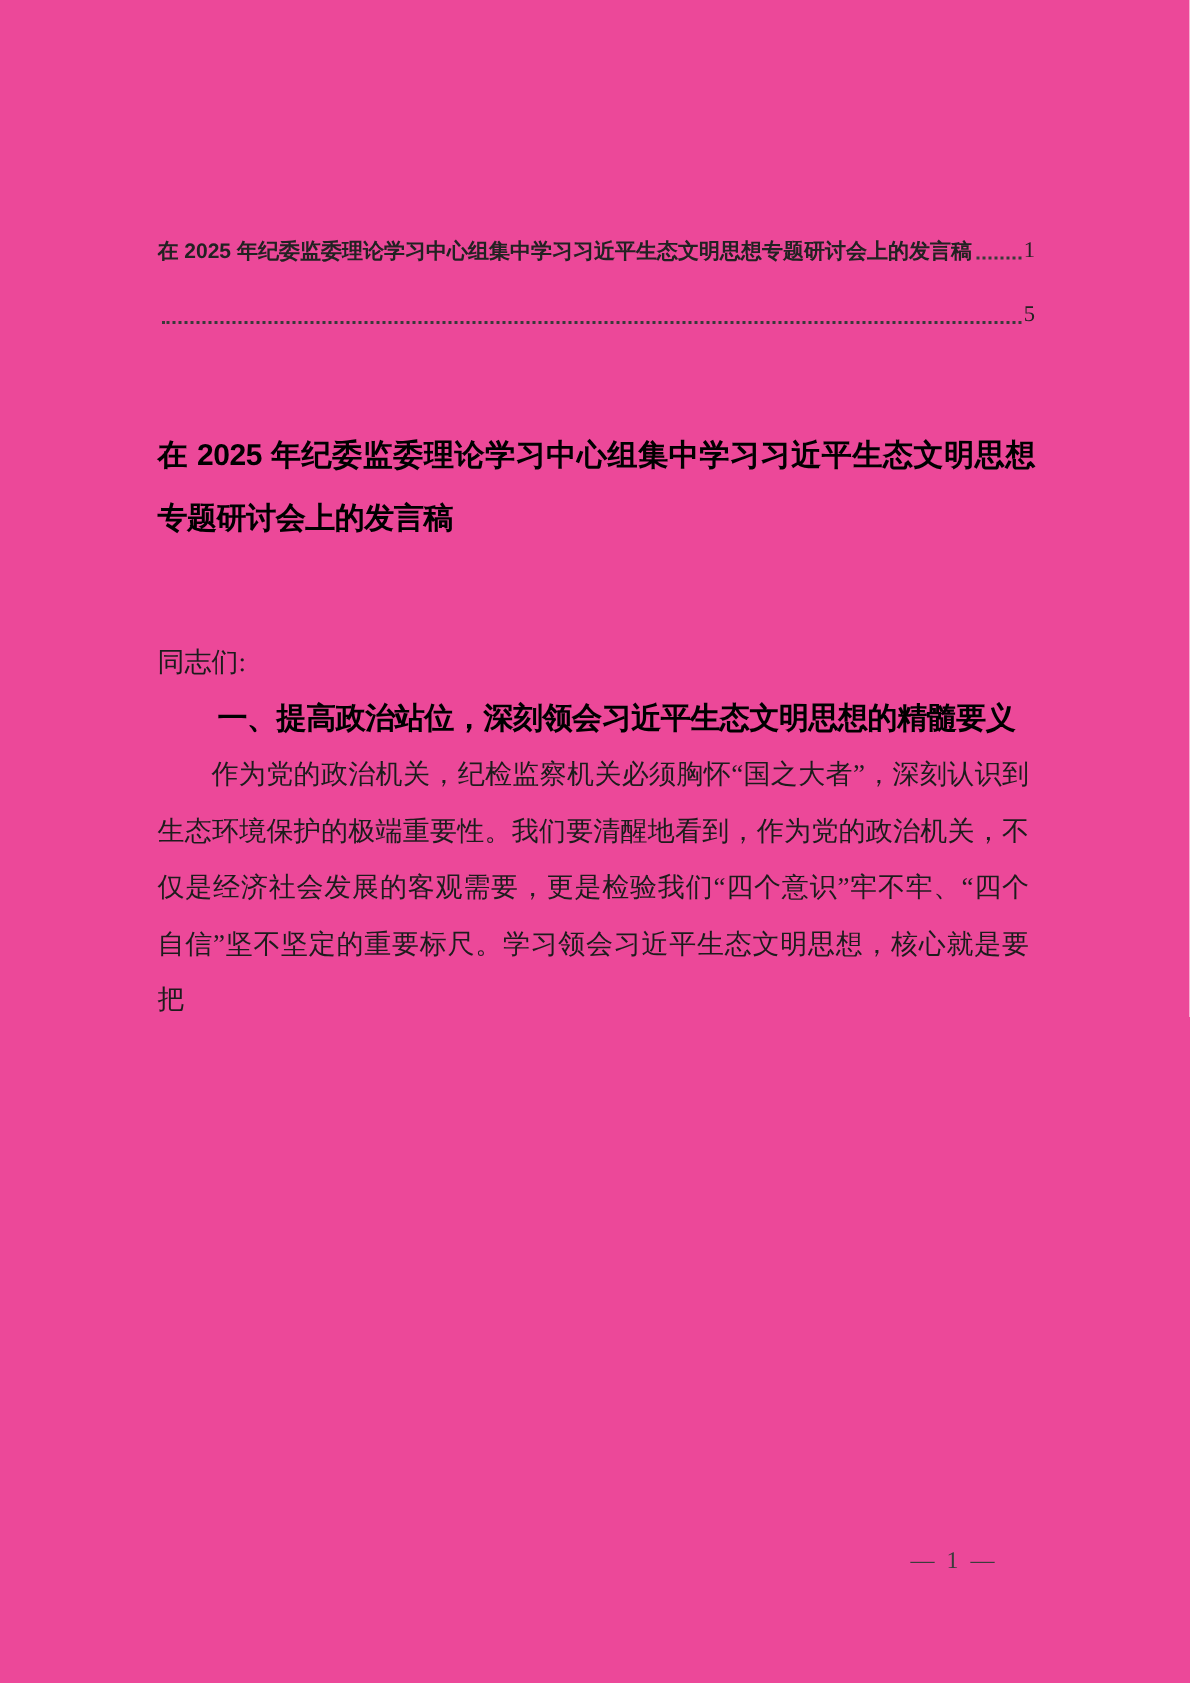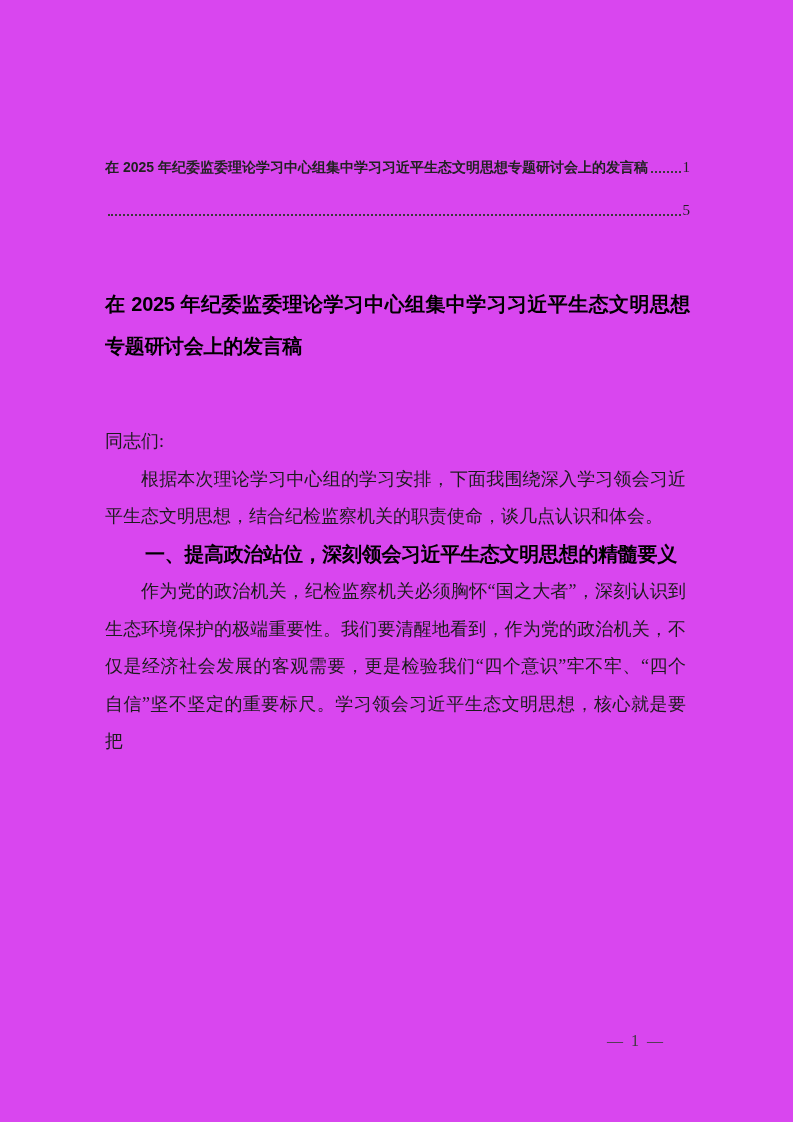--- a/index.html
+++ b/index.html
@@ -1,21 +1,21 @@
 <!DOCTYPE html>
 <html><head>
 <meta charset="utf-8">
 <style>
   * { margin: 0; padding: 0; box-sizing: border-box; }
   html, body { background: #ffffff; }
   .page {
     position: relative;
     width: 793px;
     height: 1122px;
-    background: #d946ef;
+    background: #ec4899;
     overflow: hidden;
     color: #1c1c1c;
   }
   
   .toc {
     position: absolute;
     left: 105px;
     right: 103px;
     top: 158px;
   }
@@ -110,20 +110,19 @@
     <div class="toc-line">
       <span class="toc-leader"></span>
       <span class="toc-page">5</span>
     </div>
   </div>
 
   <div class="doc-title">在 2025 年纪委监委理论学习中心组集中学习习近平生态文明思想专题研讨会上的发言稿</div>
 
   <div class="content">
     <p class="salutation">同志们:</p>
-    <p class="para">根据本次理论学习中心组的学习安排，下面我围绕深入学习领会习近平生态文明思想，结合纪检监察机关的职责使命，谈几点认识和体会。</p>
     <p class="heading">一、提高政治站位，深刻领会习近平生态文明思想的精髓要义</p>
     <p class="para">作为党的政治机关，纪检监察机关必须胸怀“国之大者”，深刻认识到生态环境保护的极端重要性。我们要清醒地看到，作为党的政治机关，不仅是经济社会发展的客观需要，更是检验我们“四个意识”牢不牢、“四个自信”坚不坚定的重要标尺。学习领会习近平生态文明思想，核心就是要把</p>
   </div>
 
   <div class="page-footer">— 1 —</div>
 
 </div>
 
 </body></html>

